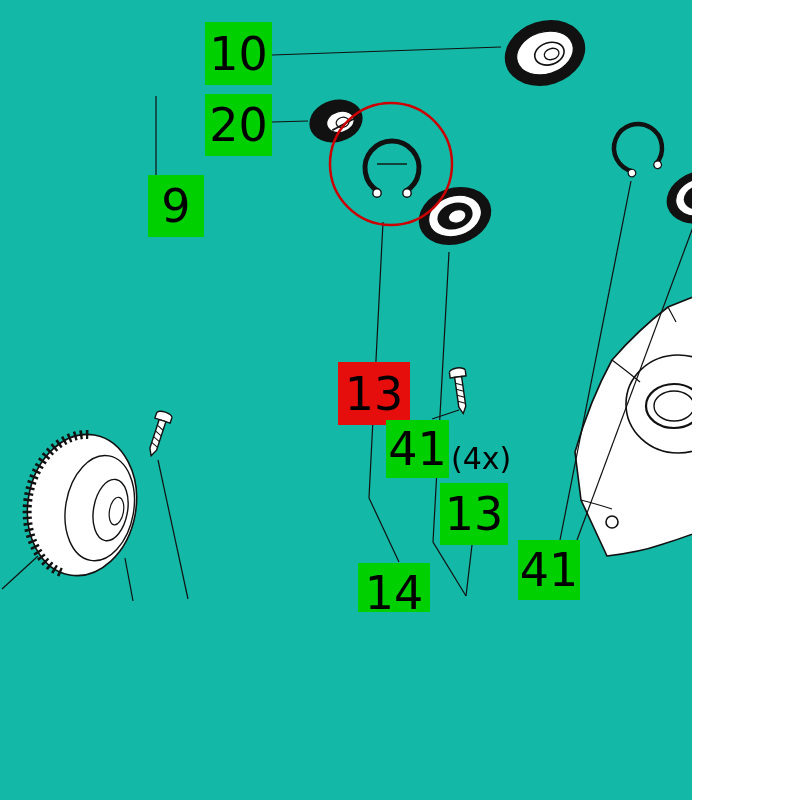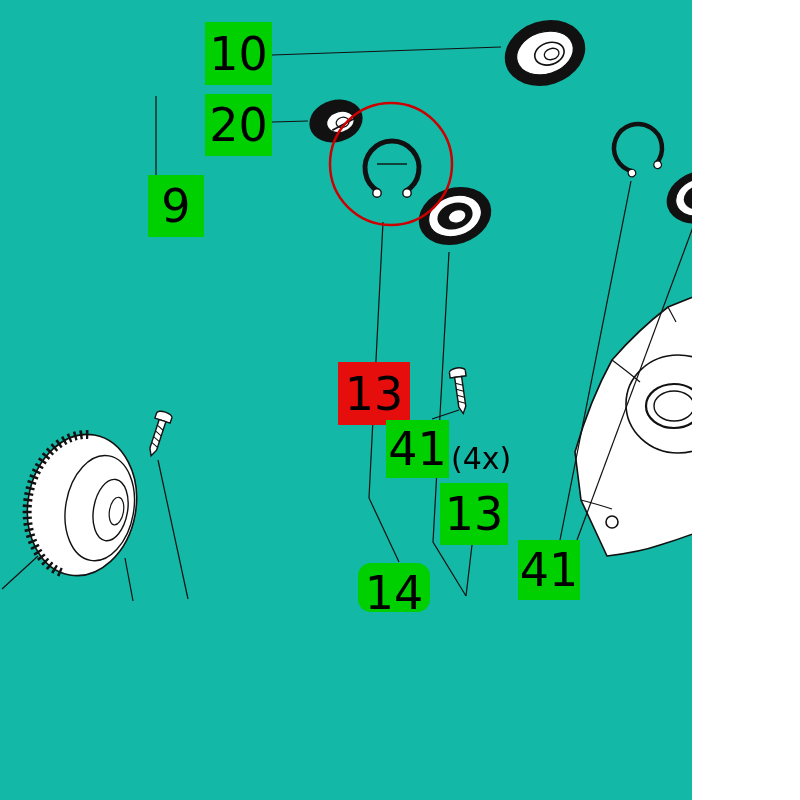--- a/index.html
+++ b/index.html
@@ -7,21 +7,21 @@
     position:relative;width:692px;height:800px;background:#14b8a6;
     font-family:"DejaVu Sans","Liberation Sans",sans-serif;overflow:hidden;
   }
   svg.art{position:absolute;left:0;top:0;}
   .plabel{
     position:absolute;display:flex;align-items:center;justify-content:center;
     font-size:46px;color:#000;line-height:1;user-select:none;
   }
   .plabel.green{background:#00cf00;}
   .plabel.red{background:#e60d0d;}
-  .plabel.clipped{align-items:flex-start;overflow:hidden;line-height:60px;border-radius:13px;}
+  .plabel.clipped{align-items:flex-start;overflow:hidden;line-height:60px;}
   .suffix{
     position:absolute;font-size:30px;color:#000;line-height:34px;
   }
   .partnum{
     position:absolute;left:0;top:660px;width:100%;text-align:center;
     font-size:80px;line-height:80px;color:#000;letter-spacing:1px;
   }
 </style>
 </head>
 <body>

